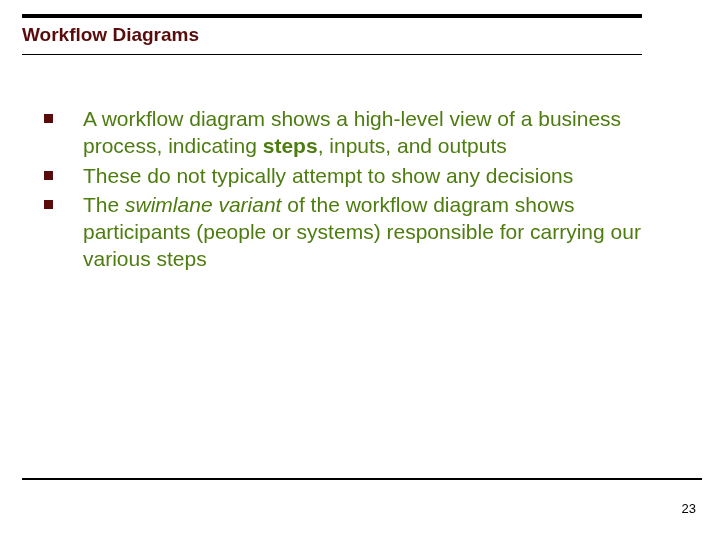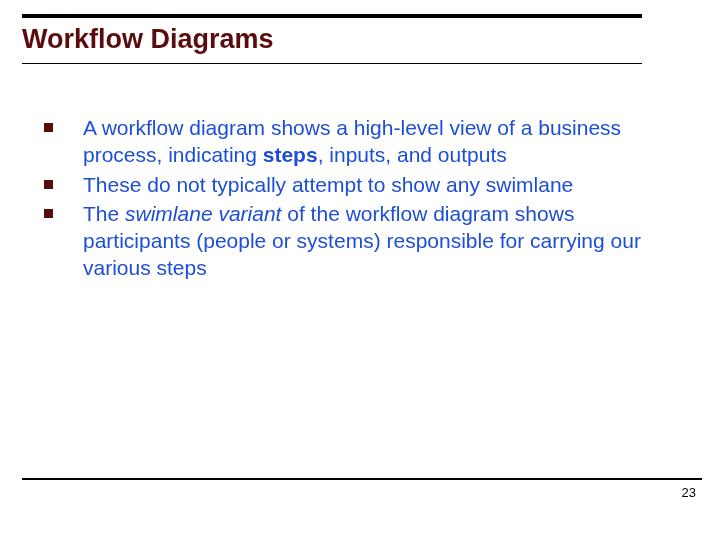--- a/index.html
+++ b/index.html
@@ -11,21 +11,21 @@
     position: relative;
     padding: 14px 18px 18px 22px;
   }
   .title-area {
     border-top: 4px solid #000;
     border-bottom: 1px solid #000;
     padding: 6px 0 8px 0;
     margin-right: 60px;
   }
   .title {
-    font-size: 27px;
+    font-size: 19px;
     font-weight: bold;
     color: #5a0c0c;
   }
   .content {
     padding: 50px 40px 0 18px;
   }
   .bullet-list {
     list-style: none;
   }
   .bullet-item {
@@ -38,55 +38,55 @@
     height: 9px;
     background: #5a0c0c;
     flex-shrink: 0;
     margin-top: 9px;
     margin-right: 30px;
     margin-left: 4px;
   }
   .bullet-text {
     font-size: 21px;
     line-height: 1.3;
-    color: #1d4ed8;
+    color: #4d7c0f;
   }
   .bold { font-weight: bold; }
   .bold-italic { font-weight: normal; font-style: italic; }
   .bottom-rule {
     position: absolute;
     left: 22px;
     right: 18px;
     bottom: 60px;
     border-top: 2px solid #000;
   }
   .page-number {
     position: absolute;
     right: 24px;
-    bottom: 40px;
+    bottom: 24px;
     font-size: 13px;
     color: #000;
   }
 </style>
 </head>
 <body>
 
 <div class="title-area">
   <h1 class="title">Workflow Diagrams</h1>
 </div>
 
 <div class="content">
   <ul class="bullet-list">
     <li class="bullet-item">
       <span class="bullet-marker"></span>
       <span class="bullet-text"><span>A workflow diagram shows a high-level view of a business process, indicating </span><span class="bold">steps</span><span>, inputs, and outputs</span></span>
     </li>
     <li class="bullet-item">
       <span class="bullet-marker"></span>
-      <span class="bullet-text"><span>These do not typically attempt to show any swimlane</span></span>
+      <span class="bullet-text"><span>These do not typically attempt to show any decisions</span></span>
     </li>
     <li class="bullet-item">
       <span class="bullet-marker"></span>
       <span class="bullet-text"><span>The </span><span class="bold-italic">swimlane variant</span><span> of the workflow diagram shows participants (people or systems) responsible for carrying our various steps</span></span>
     </li>
   </ul>
 </div>
 
 <div class="bottom-rule"></div>
 <div class="page-number">23</div>

